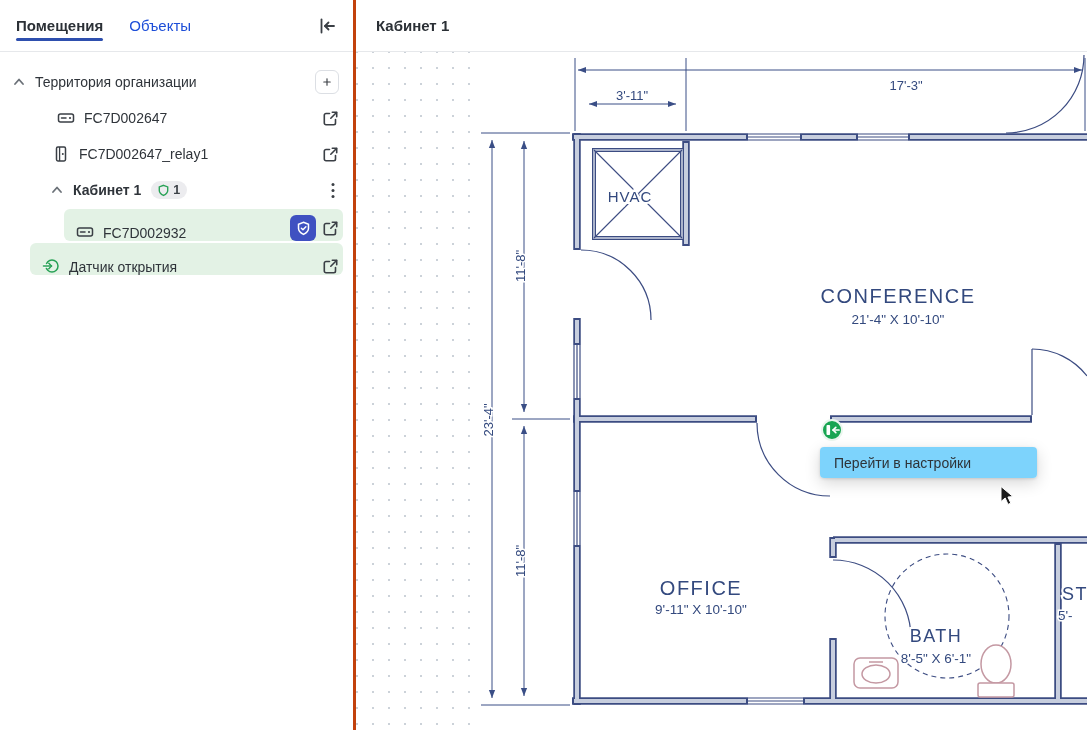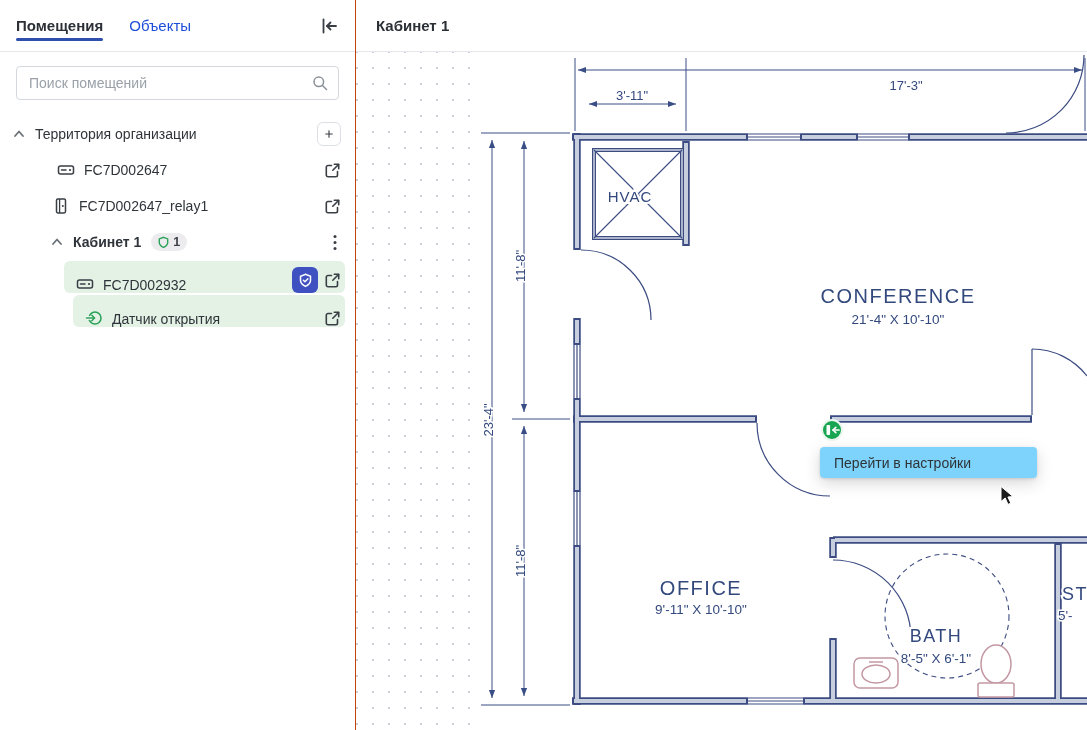--- a/index.html
+++ b/index.html
@@ -1,21 +1,21 @@
 <!DOCTYPE html>
 <html><head>
 <meta charset="utf-8">
 <style>
   html,body{margin:0;padding:0}
   body{width:1087px;height:730px;overflow:hidden;position:relative;background:#fff;
        font-family:"Liberation Sans",sans-serif;color:#2f343a}
 
   
   .sidebar{position:absolute;left:0;top:0;width:356px;height:730px;background:#fff;
-           border-right:1px solid #c2410c;box-sizing:border-box;z-index:2}
+           border-right:3px solid #c2410c;box-sizing:border-box;z-index:2}
   .sb-header{height:52px;border-bottom:1px solid #e6e8eb;display:flex;align-items:center;
              padding:0 16px;box-sizing:border-box}
   .tab{font-size:15px;font-weight:700;color:#2b3036;margin-right:26px;height:52px;
        display:flex;align-items:center;position:relative;cursor:pointer}
   .tab.active::after{content:"";position:absolute;left:0;right:0;bottom:11px;height:3px;
        background:#2e4fae;border-radius:2px}
   .tab.inactive{color:#1d4ed8;font-weight:400}
   .icon-btn{background:none;border:none;padding:0;display:flex;align-items:center;cursor:pointer}
   .collapse-wrap{margin-left:auto}
 
@@ -81,27 +81,20 @@
           <g stroke="#3a3f45" stroke-width="1.8" fill="none" stroke-linecap="round" stroke-linejoin="round">
             <line x1="4.5" y1="3.5" x2="4.5" y2="16.5"></line>
             <line x1="17" y1="10" x2="8" y2="10"></line>
             <polyline points="11.5,6.5 8,10 11.5,13.5"></polyline>
           </g>
         </svg>
       </button>
     </span>
   </div>
 
-  <div class="search-wrap">
-    <input type="text" placeholder="Поиск помещений" style="">
-    <svg class="search-ic" width="16" height="16" viewBox="0 0 16 16">
-      <circle cx="6.8" cy="6.8" r="4.8" fill="none" stroke="#8a9097" stroke-width="1.5"></circle>
-      <line x1="10.5" y1="10.5" x2="14.5" y2="14.5" stroke="#8a9097" stroke-width="1.5" stroke-linecap="round"></line>
-    </svg>
-  </div>
 
   <div class="tree">
 
     <div class="trow" style="padding-left:12px">
       <svg width="14" height="14" viewBox="0 0 14 14">
         <polyline points="3,9 7,4.5 11,9" fill="none" stroke="#6b7178" stroke-width="1.8" stroke-linecap="round" stroke-linejoin="round"></polyline>
       </svg>
       <span class="lbl med">Территория организации</span>
       <span class="acts">
         <button class="plus-btn">
@@ -199,21 +192,21 @@
                 <polyline points="10.3,2.3 14.7,2.3 14.7,6.7"></polyline>
                 <line x1="14.5" y1="2.5" x2="8.8" y2="8.2"></line>
               </g>
             </svg>
           </button>
         </span>
       </span>
     </div>
 
     <div class="trow" style="height:34px">
-      <span class="selrow" style="margin-left:73px">
+      <span class="selrow" style="margin-left:30px">
         <svg width="18" height="18" viewBox="0 0 18 18">
           <circle cx="10" cy="9" r="6" fill="none" stroke="#27a155" stroke-width="1.5"></circle>
           <line x1="1.5" y1="9" x2="9.5" y2="9" stroke="#fff" stroke-width="3.5"></line>
           <line x1="1.5" y1="9" x2="9.5" y2="9" stroke="#27a155" stroke-width="1.5" stroke-linecap="round"></line>
           <polyline points="6.8,6.3 9.5,9 6.8,11.7" fill="none" stroke="#27a155" stroke-width="1.5" stroke-linecap="round" stroke-linejoin="round"></polyline>
         </svg>
         <span class="lbl">Датчик открытия</span>
         <span class="acts" style="margin-right:4px">
           <button class="icon-btn">
             <svg width="17" height="17" viewBox="0 0 17 17">

